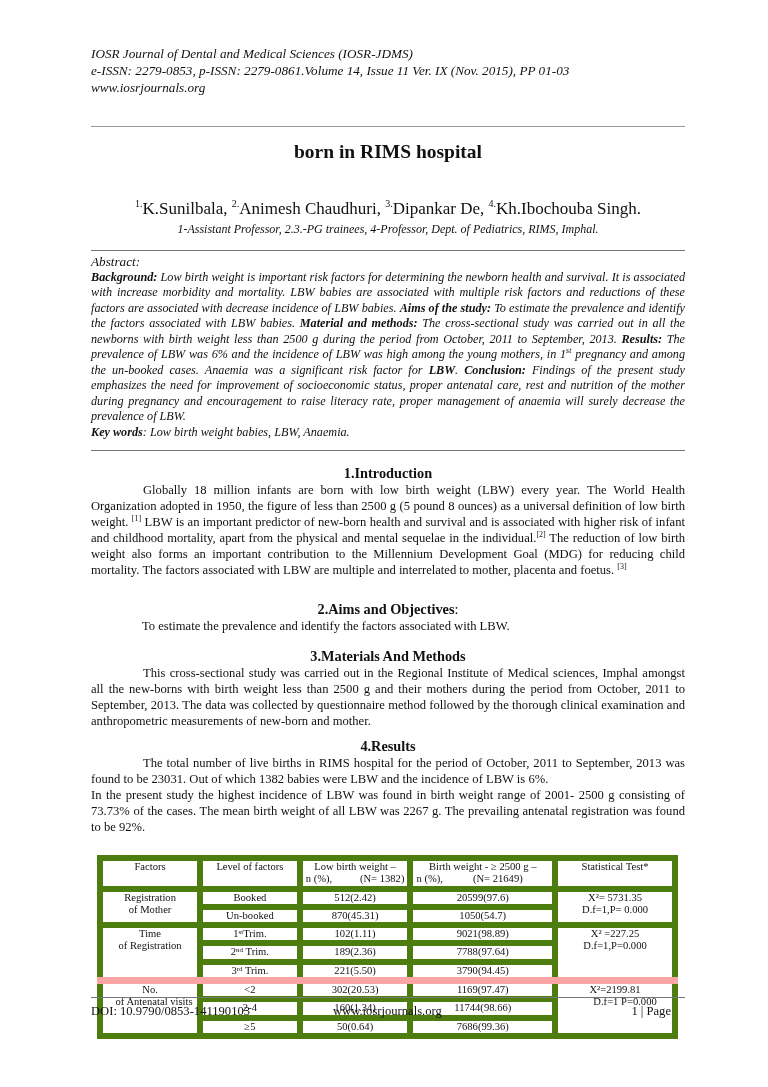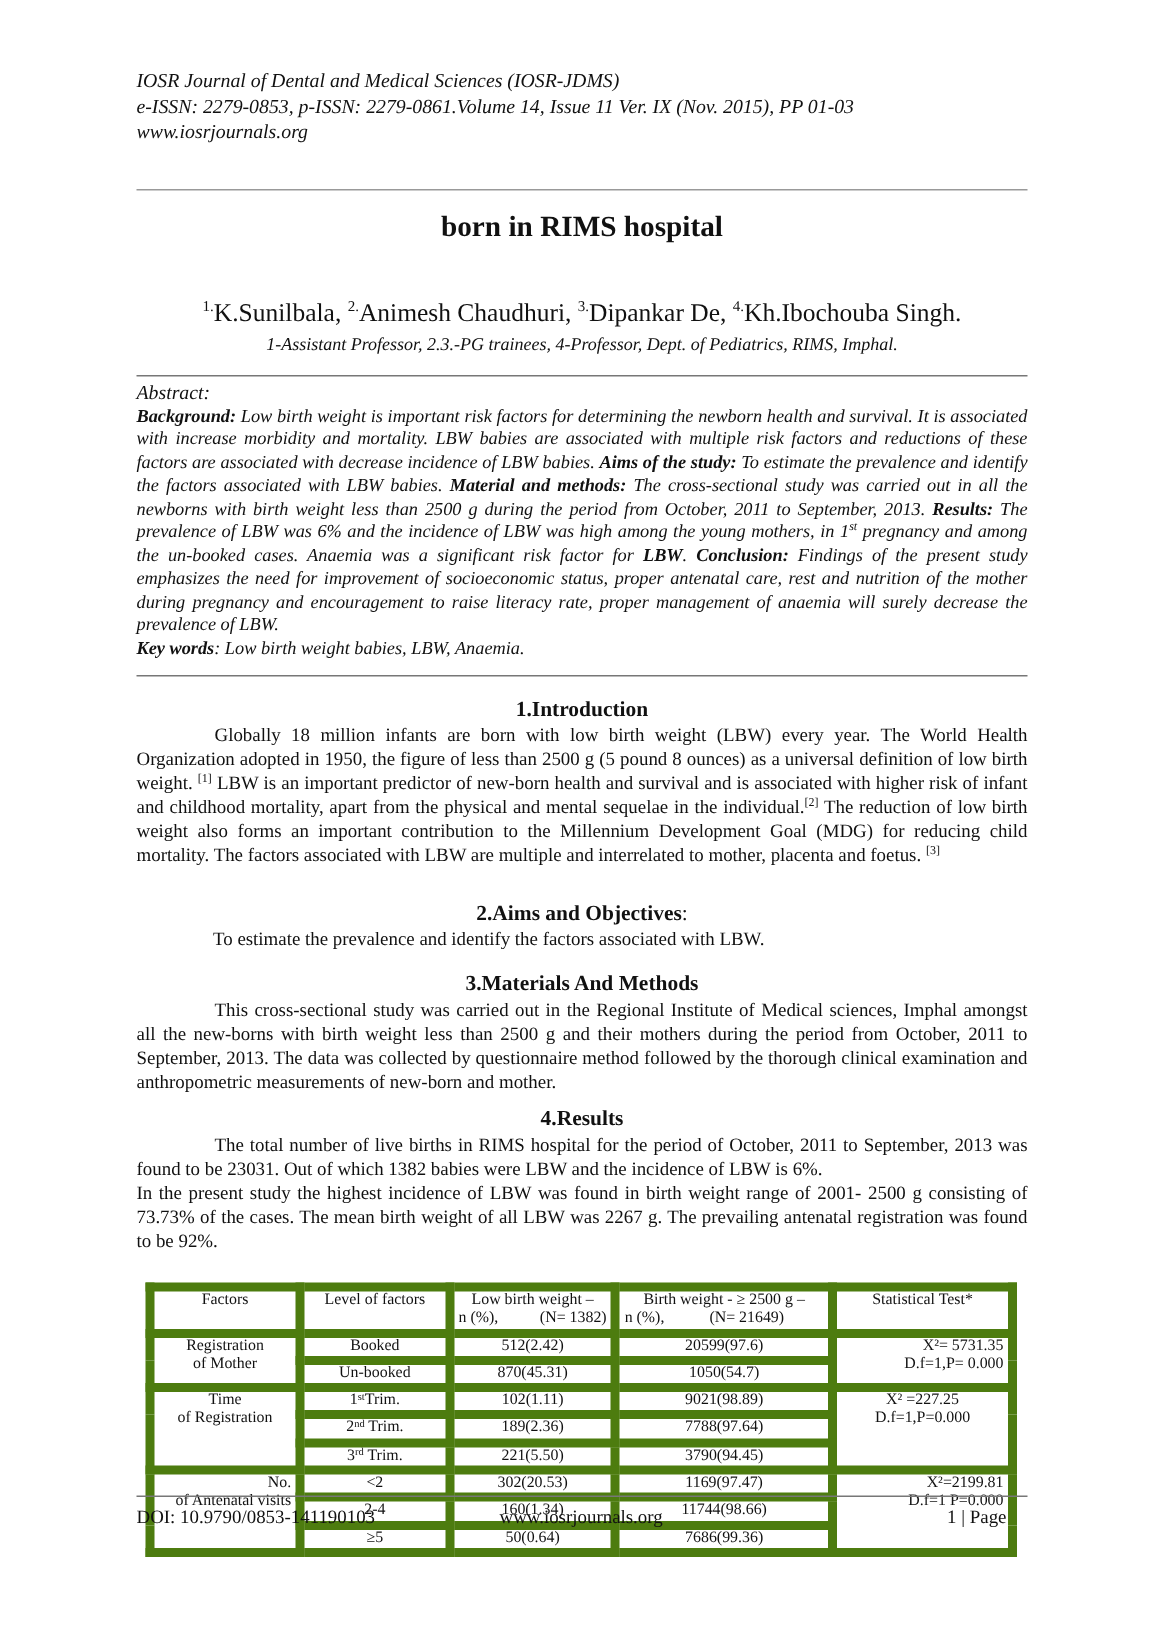--- a/index.html
+++ b/index.html
@@ -16,23 +16,23 @@
   .abstract b { font-weight: bold; }
   .abs-title { font-weight: normal; font-style: italic; font-size: 13.2px; }
   .sec-h { position: absolute; left: 0; width: 594px; text-align: center; font-weight: bold; font-size: 14.3px; line-height: 17px; }
   .para { position: absolute; left: 0; width: 594px; font-size: 12.6px; line-height: 16.1px; text-align: justify; }
   .para sup { font-size: 8px; vertical-align: 5px; line-height: 0; }
   .indent { text-indent: 52px; }
   .tcap { position: absolute; top: 829px; left: 0; width: 594px; text-align: center; font-weight: bold; font-size: 12.6px; line-height: 15.5px; }
   table.t1 { position: absolute; top: 855px; left: 6px; width: 581px; border-collapse: collapse; font-size: 10.6px; line-height: 12.3px; }
   table.t1 td { border: 6px solid #4d7c0f; padding: 0 3px; vertical-align: top; }
   table.t1 .c { text-align: center; }
-  table.t1 .l { text-align: right; }
+  table.t1 .l { text-align: center; }
   table.t1 sup { font-size: 7px; vertical-align: 3px; line-height: 0; }
-  table.t1 .thick td { border-top: 2px solid #fca5a5; }
+  table.t1 .thick td { border-top: 7px solid #fca5a5; }
   .footer { position: absolute; top: 1004px; left: 0; width: 594px; font-size: 12.6px; line-height: 15px; }
   .footer .doi { position: absolute; left: 0; }
   .footer .url { position: absolute; left: 242px; }
   .footer .pg { position: absolute; right: 14px; }
 </style>
 </head>
 <body>
 
 <div class="page">
 

